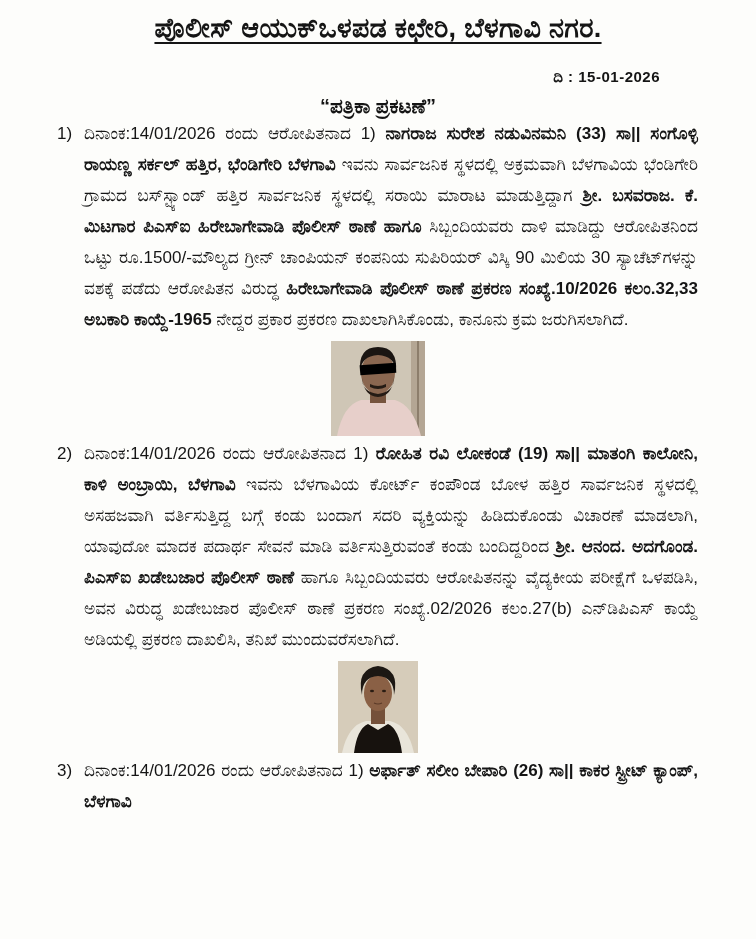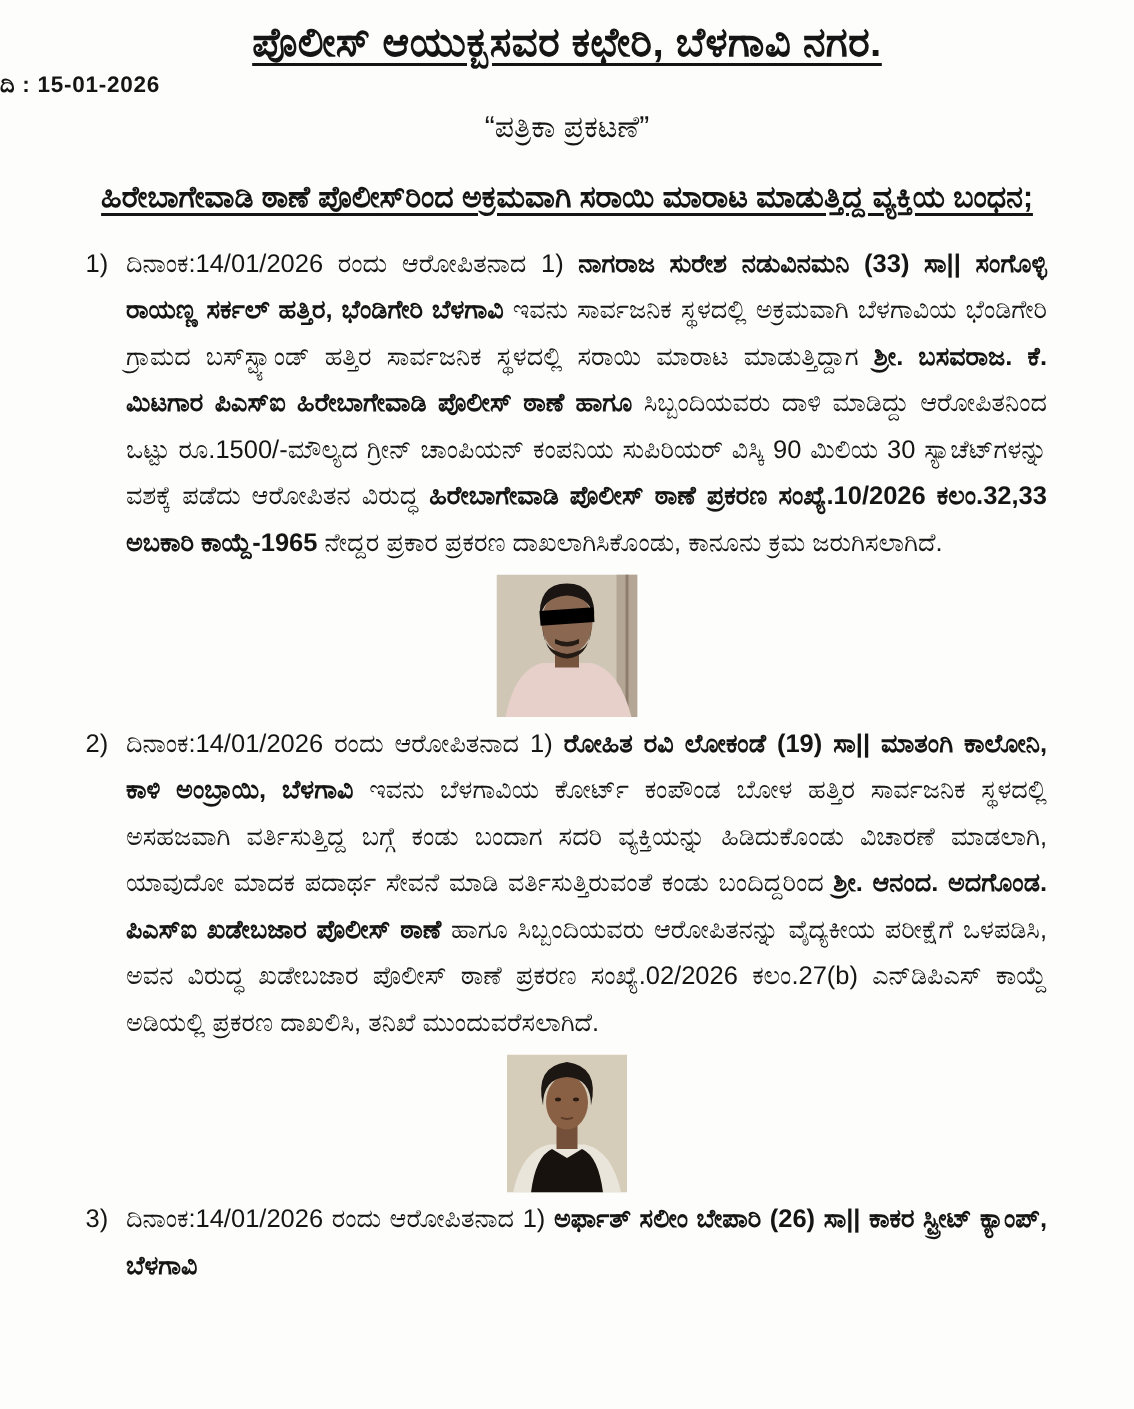--- a/index.html
+++ b/index.html
@@ -9,25 +9,25 @@
     font-family:"Liberation Sans","DejaVu Sans",sans-serif;
   }
   .page{width:756px;height:939px;position:relative;background:#fdfdfb;}
   .office-title{
     font-size:27px;font-weight:bold;text-align:center;
     margin:10px 28px 0 28px;line-height:36px;
     text-decoration:underline;text-underline-offset:5px;
     letter-spacing:.3px;
   }
   .date-line{
-    text-align:left;padding-right:96px;margin-top:2px;
+    text-align:right;padding-right:96px;margin-top:22px;
     font-size:15px;font-weight:bold;letter-spacing:.5px;
   }
   .press-title{
-    text-align:center;font-size:20px;font-weight:normal;margin-top:9px;
+    text-align:center;font-size:20px;font-weight:bold;margin-top:9px;
   }
   .sec-head{
     font-size:20px;font-weight:bold;text-align:center;
     text-decoration:underline;text-underline-offset:4px;
     margin:20px 60px 12px 60px;line-height:31px;
   }
   .para{
     position:relative;
     margin:0 58px 4px 84px;
     font-size:17px;line-height:31px;
@@ -40,26 +40,25 @@
   figure.photo{
     margin:6px 0 2px 0;text-align:center;line-height:0;
   }
   figure.photo svg{display:inline-block;}
 </style>
 </head>
 <body>
 
 <div class="page">
 
-  <h1 class="office-title">ಪೊಲೀಸ್ ಆಯುಕ್ಬಸವರ ಕಛೇರಿ, ಬೆಳಗಾವಿ ನಗರ.</h1>
+  <h1 class="office-title">ಪೊಲೀಸ್ ಆಯುಕ್ಒಳಪಡ ಕಛೇರಿ, ಬೆಳಗಾವಿ ನಗರ.</h1>
   <div class="date-line">ದಿ : 15-01-2026</div>
   <div class="press-title">“ಪತ್ರಿಕಾ ಪ್ರಕಟಣೆ”</div>
 
   <section>
-    <h2 class="sec-head">ಹಿರೇಬಾಗೇವಾಡಿ ಠಾಣೆ ಪೊಲೀಸ್‌ರಿಂದ ಅಕ್ರಮವಾಗಿ ಸರಾಯಿ ಮಾರಾಟ ಮಾಡುತ್ತಿದ್ದ ವ್ಯಕ್ತಿಯ ಬಂಧನ;</h2>
     <div class="para">
       <span class="num">1)</span>
       <span><span>ದಿನಾಂಕ:14/01/2026 ರಂದು ಆರೋಪಿತನಾದ  1) </span><span class="b">ನಾಗರಾಜ ಸುರೇಶ ನಡುವಿನಮನಿ (33) ಸಾ|| ಸಂಗೊಳ್ಳಿ ರಾಯಣ್ಣ ಸರ್ಕಲ್ ಹತ್ತಿರ, ಭೆಂಡಿಗೇರಿ ಬೆಳಗಾವಿ </span><span>ಇವನು ಸಾರ್ವಜನಿಕ ಸ್ಥಳದಲ್ಲಿ ಅಕ್ರಮವಾಗಿ ಬೆಳಗಾವಿಯ ಭೆಂಡಿಗೇರಿ ಗ್ರಾಮದ ಬಸ್‌ಸ್ಟ್ಯಾಂಡ್ ಹತ್ತಿರ ಸಾರ್ವಜನಿಕ ಸ್ಥಳದಲ್ಲಿ ಸರಾಯಿ ಮಾರಾಟ ಮಾಡುತ್ತಿದ್ದಾಗ </span><span class="b">ಶ್ರೀ. ಬಸವರಾಜ. ಕೆ. ಮಿಟಗಾರ ಪಿಎಸ್‌ಐ ಹಿರೇಬಾಗೇವಾಡಿ ಪೊಲೀಸ್ ಠಾಣೆ ಹಾಗೂ </span><span>ಸಿಬ್ಬಂದಿಯವರು ದಾಳಿ ಮಾಡಿದ್ದು ಆರೋಪಿತನಿಂದ ಒಟ್ಟು ರೂ.1500/-ಮೌಲ್ಯದ ಗ್ರೀನ್ ಚಾಂಪಿಯನ್ ಕಂಪನಿಯ ಸುಪಿರಿಯರ್ ವಿಸ್ಕಿ 90 ಮಿಲಿಯ 30 ಸ್ಯಾಚೆಟ್‌ಗಳನ್ನು ವಶಕ್ಕೆ ಪಡೆದು ಆರೋಪಿತನ ವಿರುದ್ಧ </span><span class="b">ಹಿರೇಬಾಗೇವಾಡಿ ಪೊಲೀಸ್ ಠಾಣೆ ಪ್ರಕರಣ ಸಂಖ್ಯೆ.10/2026 ಕಲಂ.32,33 ಅಬಕಾರಿ ಕಾಯ್ದೆ-1965 </span><span>ನೇದ್ದರ ಪ್ರಕಾರ ಪ್ರಕರಣ ದಾಖಲಾಗಿಸಿಕೊಂಡು, ಕಾನೂನು ಕ್ರಮ ಜರುಗಿಸಲಾಗಿದೆ.</span></span>
     </div>
     <figure class="photo" aria-label="arrested man with beard, eyes covered by black censor bar, light pink t-shirt, beige wall background">
       <svg width="94" height="95" viewBox="0 0 94 95" role="img">
         <rect x="0" y="0" width="94" height="95" fill="#cfc6b6"></rect>
         <rect x="80" y="0" width="14" height="95" fill="#b4a694"></rect>
         <rect x="86" y="0" width="2" height="95" fill="#8d7e6c"></rect>
         <path d="M6,95 Q12,64 30,59 L64,59 Q82,64 90,95 Z" fill="#e7cfca"></path>

